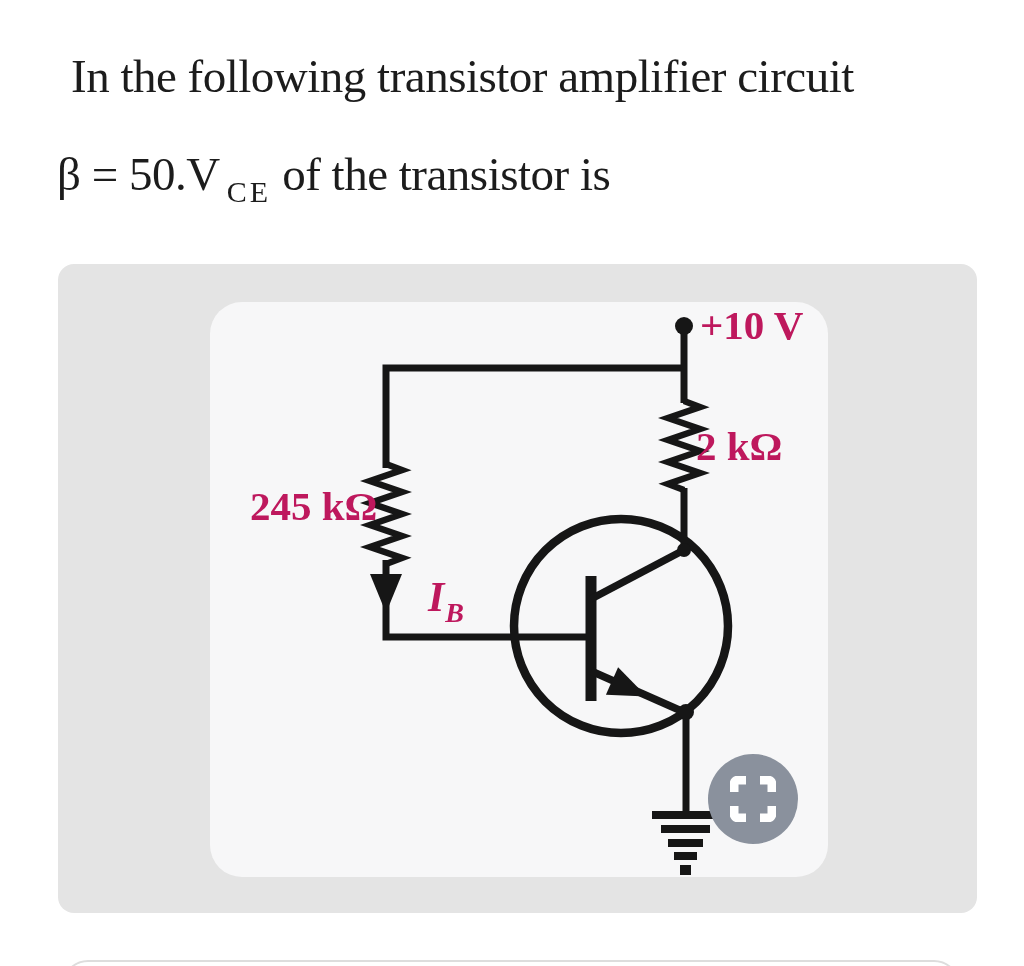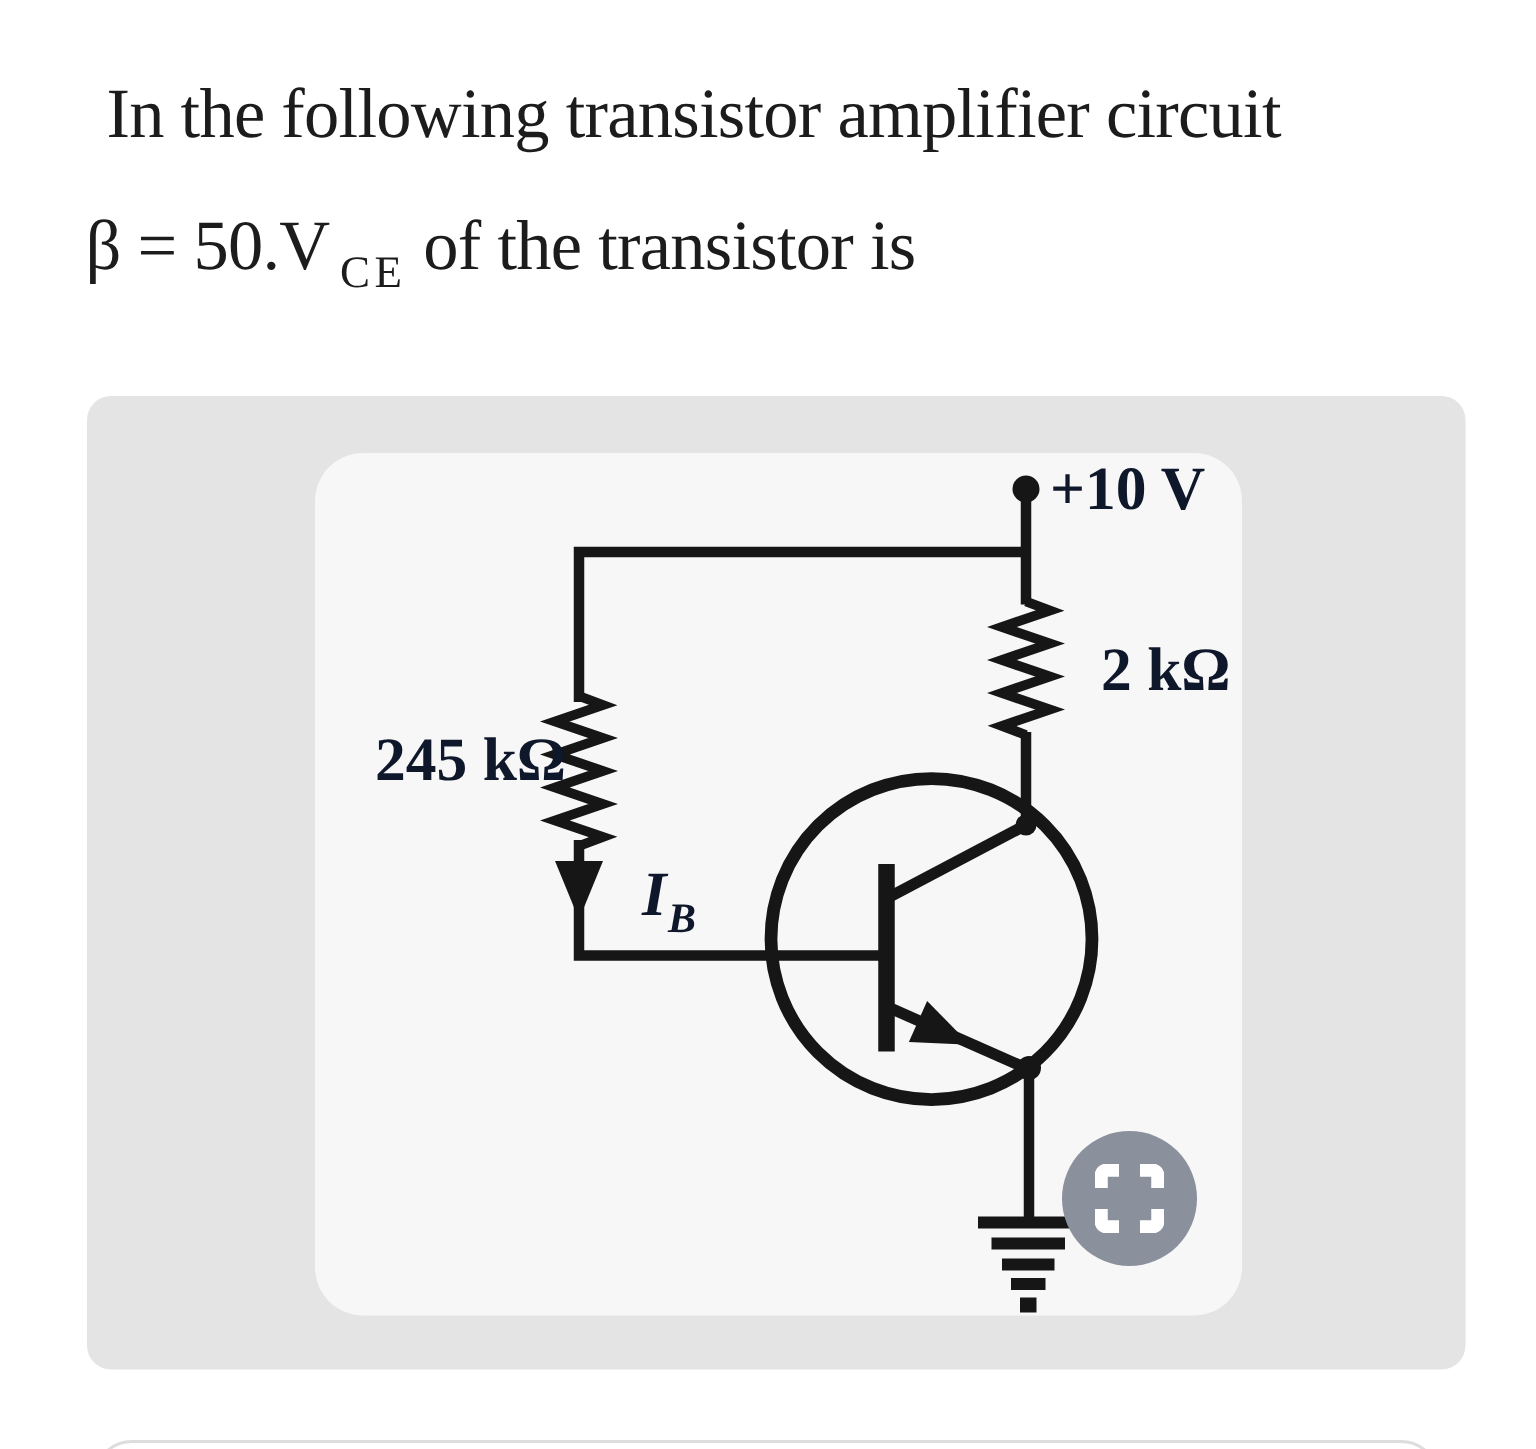--- a/index.html
+++ b/index.html
@@ -8,45 +8,45 @@
     background: #ffffff;
     font-family: "Liberation Serif", serif;
     position: relative;
     overflow: hidden;
   }
   .page { position: absolute; inset: 0; }
 
   
   .q-line { position: absolute; color: #1c1c1c; font-size: 47px; letter-spacing: -0.5px; line-height: 1.2; white-space: nowrap; }
   .q-line1 { left: 59px; top: 48px; margin-left: 12px; }
-  .q-line2 { left: 57px; top: 136px; text-align: right; }
+  .q-line2 { left: 57px; top: 146px; text-align: right; }
   .sub-ce { font-size: 30px; vertical-align: -12px; margin-left: 7px; letter-spacing: 3px; }
 
   
   .outer-card {
     position: absolute; left: 58px; top: 264px;
     width: 919px; height: 649px;
     background: #e4e4e4; border-radius: 16px;
   }
   .inner-card {
     position: absolute; left: 210px; top: 302px;
     width: 618px; height: 575px;
     background: #f7f7f8; border-radius: 32px;
   }
 
   
   .circuit-svg { position: absolute; left: 0; top: 0; width: 1024px; height: 966px; pointer-events: none; }
 
   
   .clabel {
-    position: absolute; color: #0f172a; font-weight: bold;
+    position: absolute; color: #be185d; font-weight: bold;
     font-size: 41px; line-height: 1; white-space: nowrap;
   }
   .lbl-supply { left: 700px; top: 305px; }
-  .lbl-rc     { left: 734px; top: 426px; }
+  .lbl-rc     { left: 696px; top: 426px; }
   .lbl-rb     { left: 211px; top: 486px; margin-left: 39px; }
   .lbl-ibval  { left: 242px; top: 577px; }
   .lbl-ibsym  { left: 428px; top: 576px; font-size: 42px; font-style: italic; }
   .sub-b { font-size: 28px; vertical-align: -11px; margin-left: 1px; }
 
   
   .expand-btn {
     position: absolute; left: 708px; top: 754px;
     width: 90px; height: 90px; border-radius: 50%;
     background: #8a919d;

